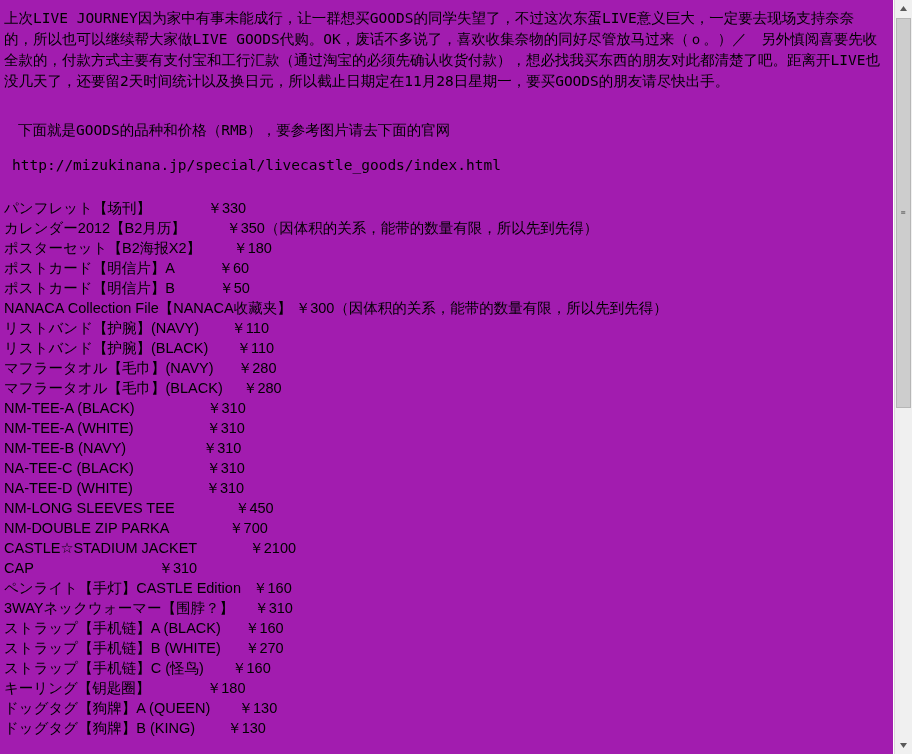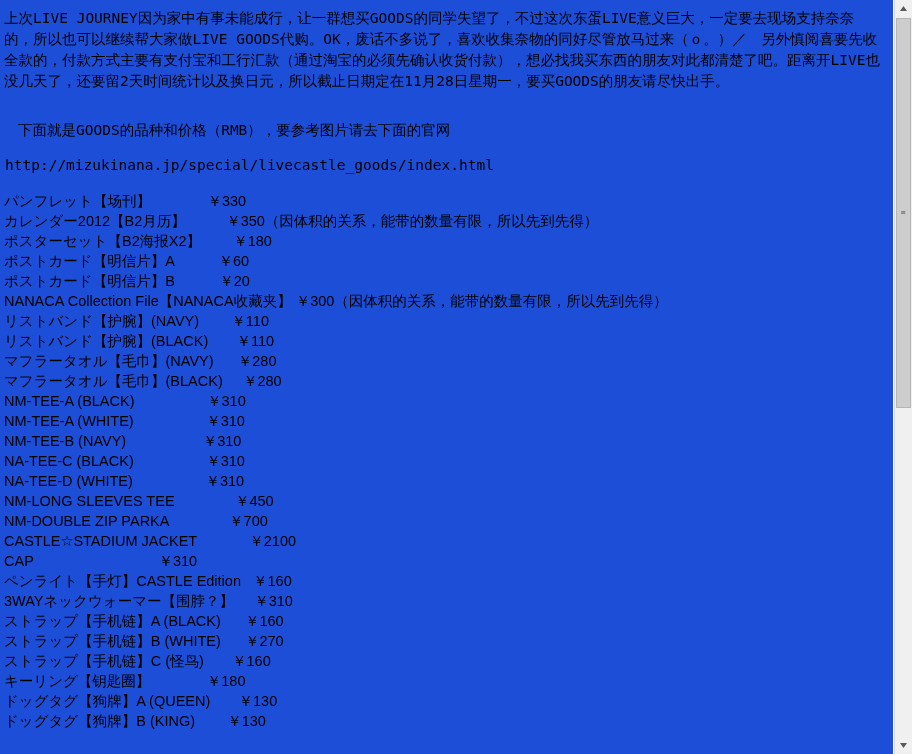--- a/index.html
+++ b/index.html
@@ -11,21 +11,21 @@
     width: 912px;
     height: 754px;
     overflow: hidden;
     font-family: "DejaVu Sans Mono", monospace;
   }
   .page {
     position: relative;
     width: 912px;
     height: 754px;
     box-sizing: border-box;
-    background: #1d4ed8;
+    background: #a21caf;
   }
   .content {
     position: absolute;
     left: 0;
     top: 0;
     width: 892px;
     height: 754px;
     padding: 8px 10px 0 4px;
     box-sizing: border-box;
     overflow: hidden;
@@ -48,21 +48,21 @@
     color: #000000;
     white-space: pre;
     margin: 14px;
   }
   .url {
     font-family: "DejaVu Sans Mono", monospace;
     font-size: 14.5px;
     line-height: 21px;
     color: #000000;
     white-space: pre;
-    margin: 1px;
+    margin: 8px;
   }
   .goods-list {
     margin: 0;
     padding: 0;
   }
   .item {
     font-family: Liberation Sans, sans-serif;
     font-size: 14.5px;
     line-height: 20px;
     color: #000000;
@@ -137,21 +137,21 @@
 
     <p class="url">http://mizukinana.jp/special/livecastle_goods/index.html</p>
 
     <div class="spacer-sm"></div>
 
     <div class="goods-list">
       <p class="item">パンフレット【场刊】              ￥330</p>
       <p class="item">カレンダー2012【B2月历】          ￥350（因体积的关系，能带的数量有限，所以先到先得）</p>
       <p class="item">ポスターセット【B2海报X2】        ￥180</p>
       <p class="item">ポストカード【明信片】A           ￥60</p>
-      <p class="item">ポストカード【明信片】B           ￥20</p>
+      <p class="item">ポストカード【明信片】B           ￥50</p>
       <p class="item">NANACA Collection File【NANACA收藏夹】 ￥300（因体积的关系，能带的数量有限，所以先到先得）</p>
       <p class="item">リストバンド【护腕】(NAVY)        ￥110</p>
       <p class="item">リストバンド【护腕】(BLACK)       ￥110</p>
       <p class="item">マフラータオル【毛巾】(NAVY)      ￥280</p>
       <p class="item">マフラータオル【毛巾】(BLACK)     ￥280</p>
       <p class="item">NM-TEE-A (BLACK)                  ￥310</p>
       <p class="item">NM-TEE-A (WHITE)                  ￥310</p>
       <p class="item">NM-TEE-B (NAVY)                   ￥310</p>
       <p class="item">NA-TEE-C (BLACK)                  ￥310</p>
       <p class="item">NA-TEE-D (WHITE)                  ￥310</p>

